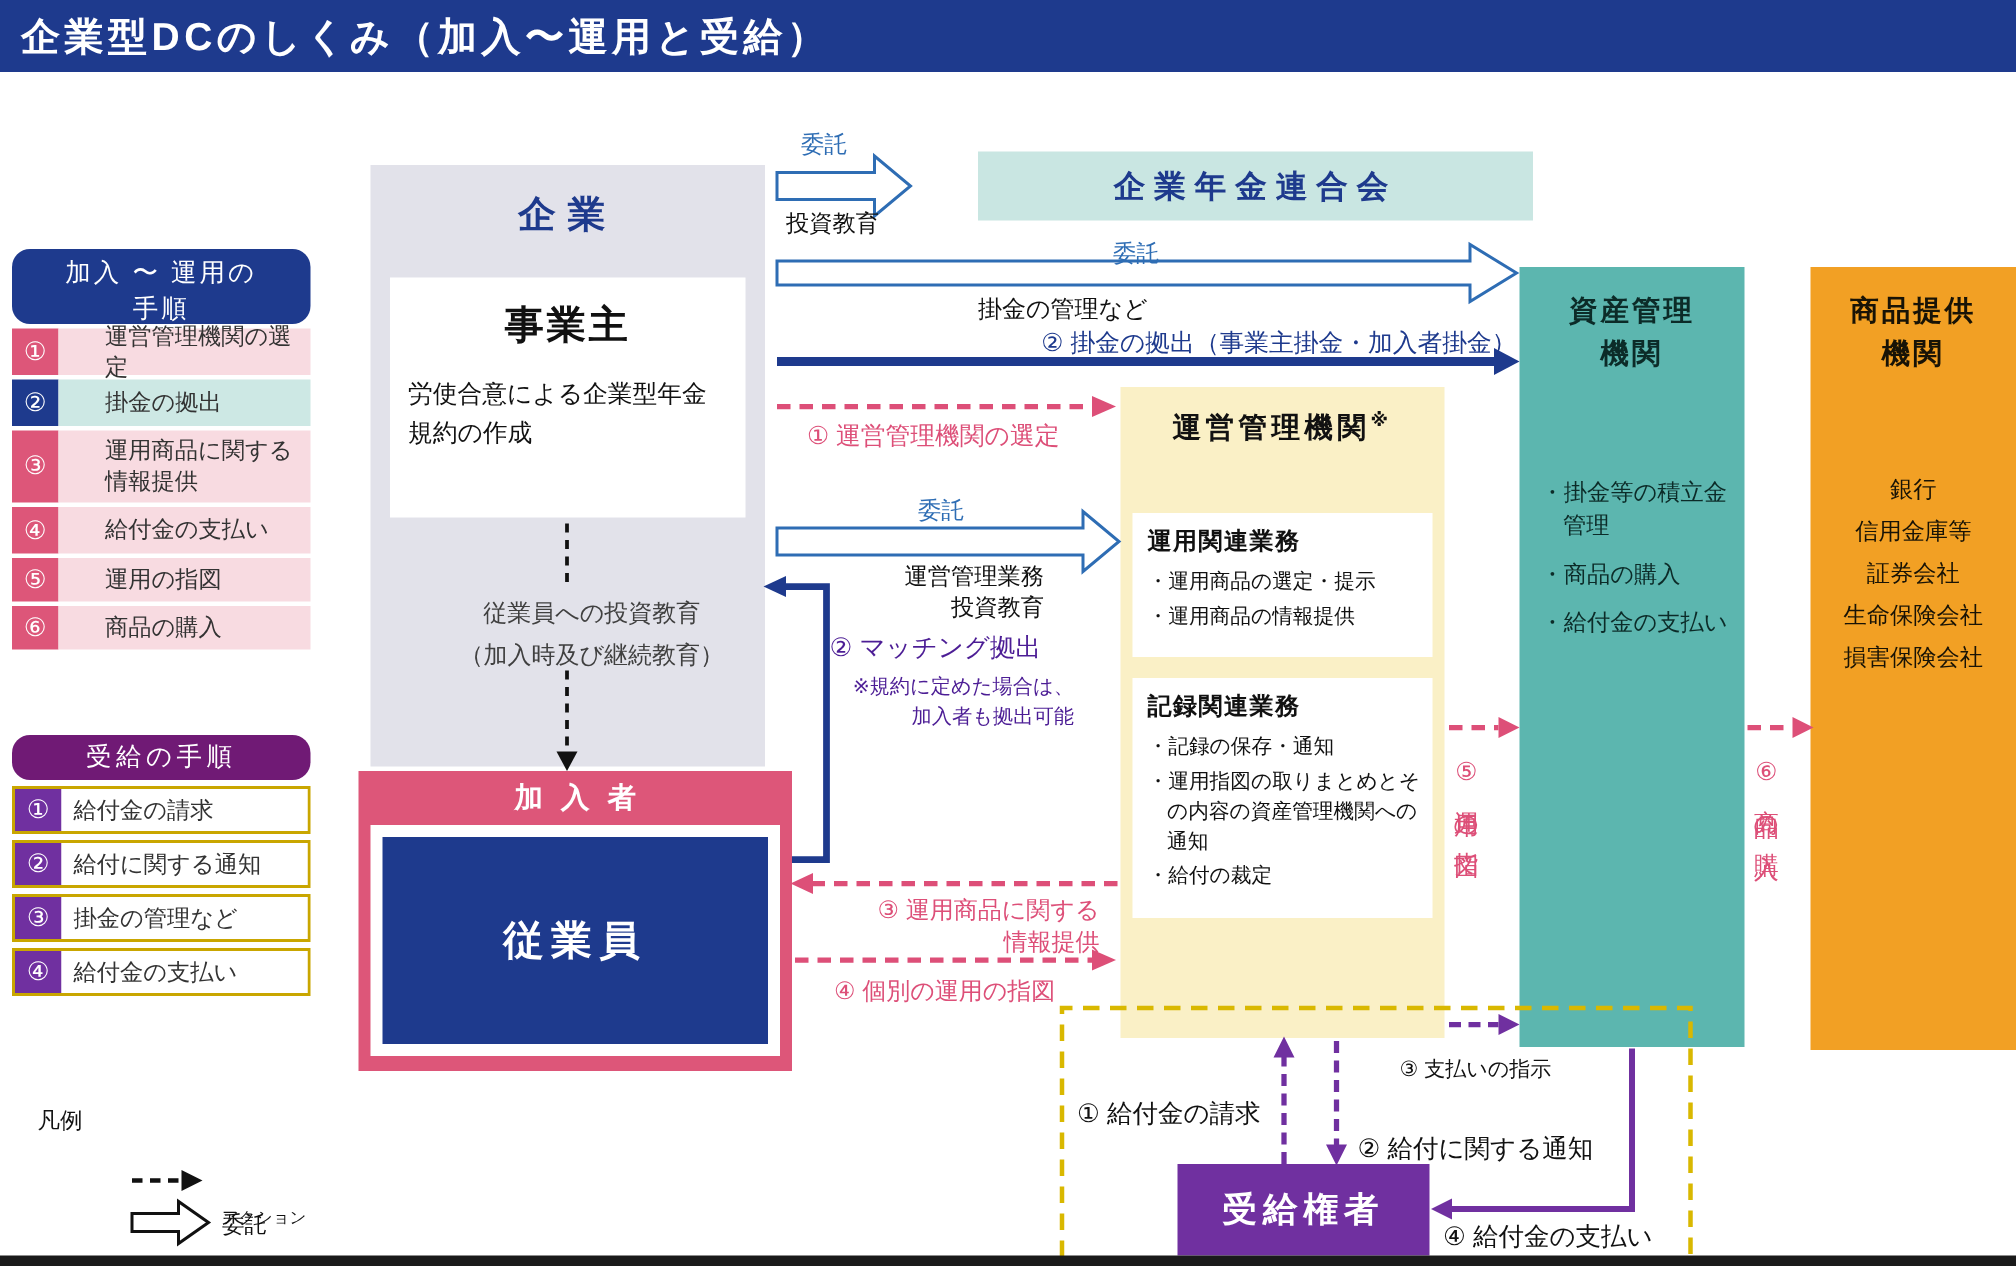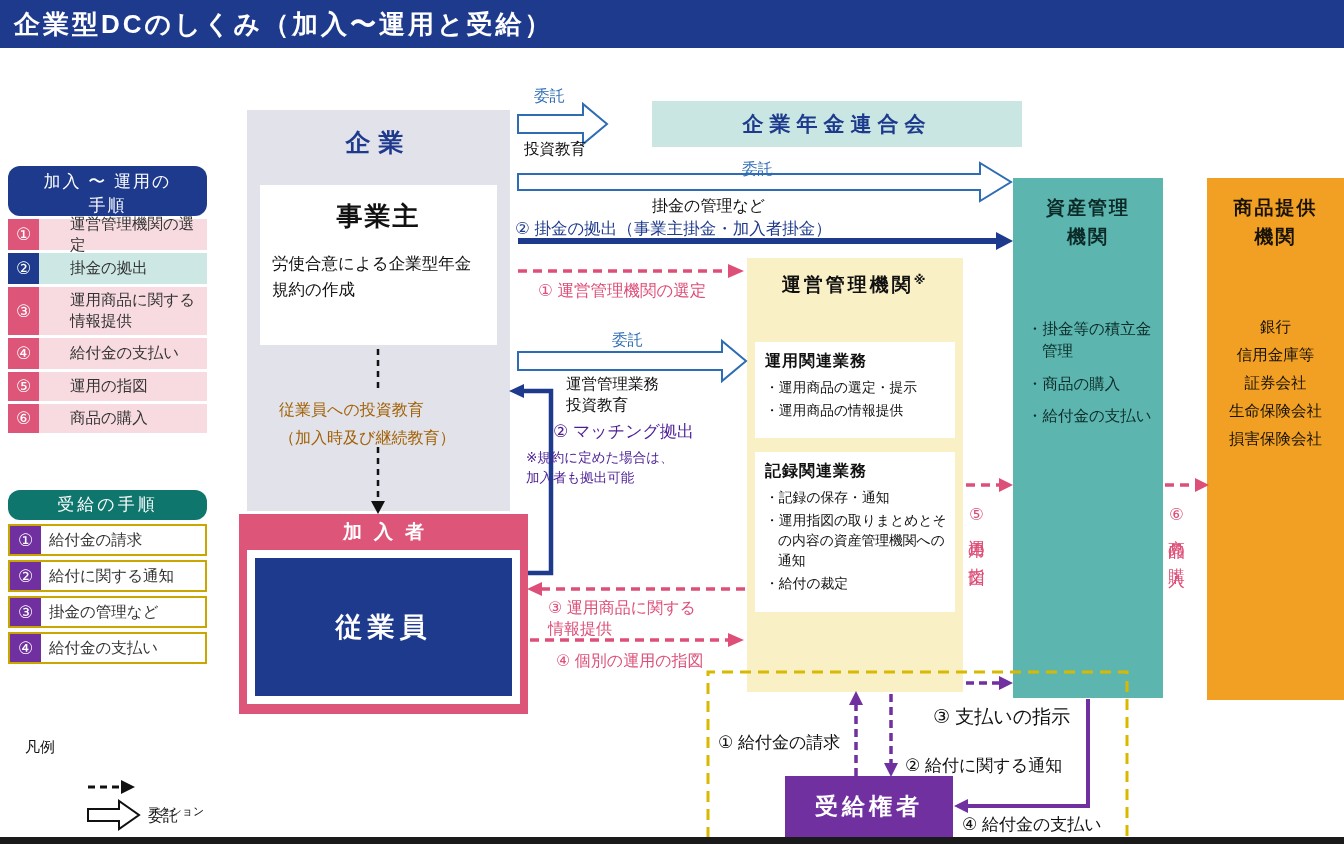--- a/index.html
+++ b/index.html
@@ -10,40 +10,40 @@
   .pre { white-space:pre-line; }
 
   
   .titlebar { left:0; top:0; width:1344px; height:48px; background:#1e3a8d; color:#fff;
     font-size:26px; font-weight:bold; letter-spacing:3px; display:flex; align-items:center; padding-left:14px; }
 
   
   .panel { width:199px; }
   .panel-header { color:#fff; font-weight:normal; text-align:center;border-radius:12px; }
   .join-header { height:50px; background:#1e3a8d; font-size:17px; letter-spacing:2px; line-height:1.4; padding-top:4px; }
-  .benefit-header { height:30px; background:#0f766e; font-size:17px; letter-spacing:3px; line-height:30px; }
+  .benefit-header { height:30px; background:#701a75; font-size:17px; letter-spacing:3px; line-height:30px; }
   .step-row { display:flex; margin-top:3px; }
   .step-num { width:31px; color:#fff; display:flex; align-items:center; justify-content:center; font-size:17px; flex:none; }
   .step-lbl { flex:1; padding:2px 8px; font-size:15.5px; display:flex; align-items:center; color:#333; }
   .join .step-num { background:#dd5679; }
   .join .step-lbl { background:#f8dbe1;padding-left:31px; }
   .join .alt .step-num { background:#1e3a8d; }
   .join .alt .step-lbl { background:#cde8e4; }
   .benefit .step-row { margin-top:4px; border:2px solid #c9a600; }
   .benefit .step-num { background:#7030a0; }
   .benefit .step-lbl { background:#fff; }
 
   
   .company-box { left:247px; top:110px; width:263px; height:401px; background:#e2e2ea; }
   .company-title { position:absolute; top:16px; left:0; right:0; text-align:center; color:#1e3a8d;
     font-size:25px; font-weight:bold; letter-spacing:8px; }
   .owner-box { position:absolute; left:13px; top:75px; width:237px; height:160px; background:#fff; }
   .owner-title { margin-top:14px; text-align:center; font-size:26px; font-weight:bold; color:#111; letter-spacing:2px; }
   .owner-desc { margin:16px 12px 0; font-size:16.5px; line-height:1.6; color:#111; }
-  .edu-text { position:absolute; top:286px; left:0; right:0; text-align:left; font-size:16px; line-height:1.75; color:#a16207;padding-left:32px; }
+  .edu-text { position:absolute; top:286px; left:0; right:0; text-align:center; font-size:16px; line-height:1.75; color:#404040;padding-left:32px; }
 
   
   .member-box { left:239px; top:514px; width:289px; height:200px; background:#dd5679; }
   .member-header { height:36px; color:#fff; font-weight:bold; font-size:19px; letter-spacing:12px;
     display:flex; align-items:center; justify-content:center; padding-left:12px; }
   .member-white { position:absolute; left:8px; right:8px; top:36px; bottom:10px; background:#fff; }
   .employee-box { position:absolute; inset:8px; background:#1e3a8d; color:#fff; font-weight:bold;
     font-size:27px; letter-spacing:5px; display:flex; align-items:center; justify-content:center; }
 
   
@@ -83,21 +83,21 @@
     font-size:23px; font-weight:bold; letter-spacing:4px; display:flex; align-items:center; justify-content:center; }
 
   .black-bar { left:0; top:837px; width:1344px; height:7px; background:#1a1a1a; }
 
   
   .flbl { position:absolute; font-size:15.5px; color:#111; }
   .flbl.blue { color:#2e6db4; }
   .flbl.navy { color:#1e3a8d; }
   .flbl.pink { color:#dd4f78; }
   .flbl.mblue { color:#4c1d95; }
-  .flbl.center { text-align:left; }
+  .flbl.center { text-align:right; }
   .vert { writing-mode:vertical-rl; text-orientation:upright; letter-spacing:3px; font-size:16.5px; }
 
   svg.overlay { position:absolute; left:0; top:0; pointer-events:none; }
 </style>
 </head>
 <body>
 
 <div class="canvas">
 
   <div class="abs titlebar">企業型DCのしくみ（加入〜運用と受給）</div>
@@ -261,21 +261,21 @@
 投資教育</div>
   <div class="flbl mblue" style="left:553px; top:420px; font-size:17px;">② マッチング拠出</div>
   <div class="flbl mblue center pre" style="left:526px; top:448px; width:190px; font-size:13.5px; line-height:1.5;">※規約に定めた場合は、
 加入者も拠出可能</div>
   <div class="flbl pink center pre" style="left:548px; top:598px; width:185px; font-size:16px; line-height:1.3;">③ 運用商品に関する
 情報提供</div>
   <div class="flbl pink" style="left:556px; top:651px; font-size:16px;">④ 個別の運用の指図</div>
   <div class="flbl pink vert" style="left:966px; top:505px;">⑤運用の指図</div>
   <div class="flbl pink vert" style="left:1166px; top:505px;">⑥商品の購入</div>
   <div class="flbl" style="left:718px; top:731px; font-size:17px;">① 給付金の請求</div>
-  <div class="flbl" style="left:933px; top:704px; font-size:19px;">③ 支払いの指示</div>
+  <div class="flbl" style="left:933px; top:704px; font-size:14px;">③ 支払いの指示</div>
   <div class="flbl" style="left:905px; top:754px; font-size:17px;">② 給付に関する通知</div>
   <div class="flbl" style="left:962px; top:813px; font-size:17px;">④ 給付金の支払い</div>
 
   <div class="flbl" style="left:25px; top:738px; font-size:15px;">凡例</div>
   <div class="flbl" style="left:148px; top:804px; font-size:11px;">アクション</div>
   <div class="flbl" style="left:148px; top:807px; font-size:15px;">委託</div>
 
   <div class="abs black-bar"></div>
 
 </div>

